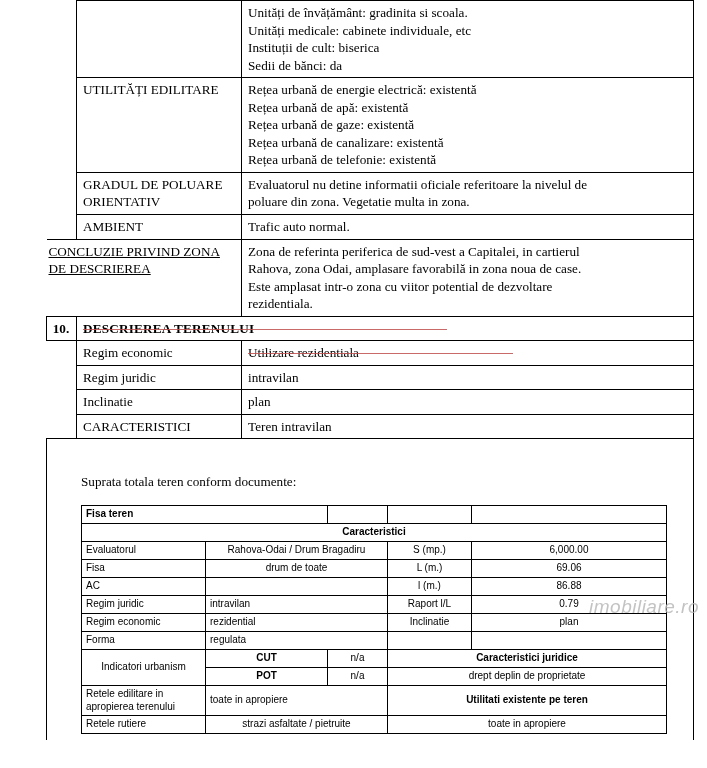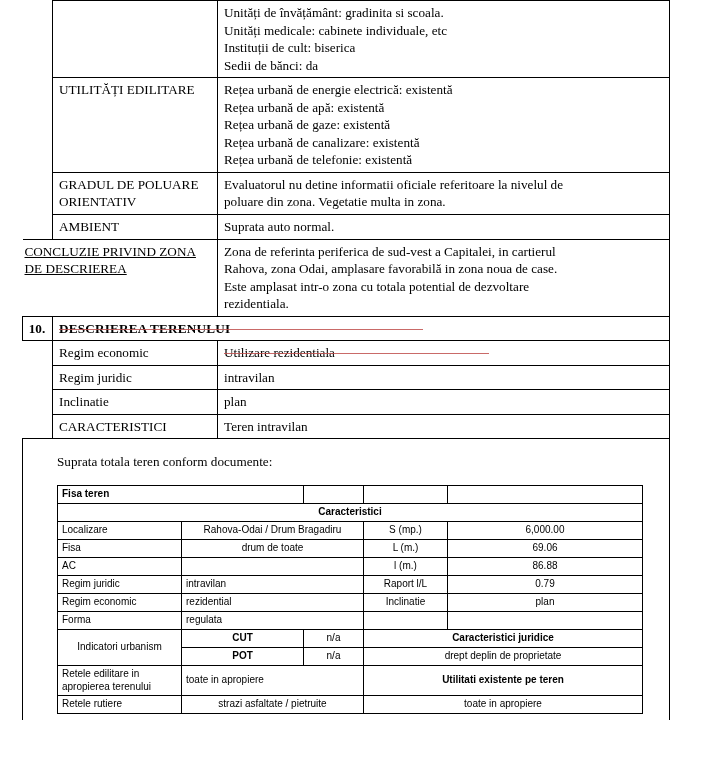--- a/index.html
+++ b/index.html
@@ -1,21 +1,21 @@
 <!DOCTYPE html>
 <html><head>
 <meta charset="utf-8">
 <style>
   html,body{margin:0;padding:0;background:#ffffff;}
   body{
     width:707px;height:768px;overflow:hidden;
     font-family:"Liberation Serif", serif;
     color:#000;
   }
-  .page{position:relative;width:707px;height:624px;box-sizing:border-box;}
+  .page{position:relative;width:707px;height:624px;box-sizing:border-box;padding-left:24px;}
 
   
   table.doc{
     border-collapse:collapse;
     width:648px;
     margin-left:22px;
     table-layout:fixed;
   }
   table.doc td{
     border:1px solid #000;
@@ -31,21 +31,21 @@
   .bold{font-weight:bold;}
   .sect-title{font-weight:bold;letter-spacing:.2px;padding-left:8px;}
   .redline{position:relative;}
   .redline:after{
     content:"";position:absolute;left:6px;right:40%;
     top:50%;height:1px;background:#c0504d;opacity:.85;
   }
   .line{display:block;}
 
   
-  .inner-wrap{padding:14px 0 6px 34px;}
+  .inner-wrap{padding:14px 0 6px 34px;margin-top:20px;}
   .inner-note{font-size:13.2px;margin-bottom:14px;}
   table.fisa{
     border-collapse:collapse;
     width:585px;
     table-layout:fixed;
     font-family:"Liberation Sans", sans-serif;
   }
   table.fisa td{
     border:1px solid #000;
     font-size:10px;
@@ -112,32 +112,32 @@
         </td>
         <td>
           <span class="line">Evaluatorul nu detine informatii oficiale referitoare la nivelul de</span>
           <span class="line">poluare din zona. Vegetatie multa in zona.</span>
         </td>
       </tr>
 
       <tr>
         <td style="border-left:none;border-bottom:none;border-top:none;"></td>
         <td class="lbl">AMBIENT</td>
-        <td>Suprata auto normal.</td>
+        <td>Trafic auto normal.</td>
       </tr>
 
       <tr>
         <td colspan="2" style="border-left:none;padding-left:2px;text-decoration:underline;">
           <span class="line">CONCLUZIE  PRIVIND ZONA</span>
           <span class="line">DE DESCRIEREA</span>
         </td>
         <td>
           <span class="line">Zona de referinta periferica de sud-vest a Capitalei, in cartierul</span>
           <span class="line">Rahova, zona Odai, amplasare favorabilă in zona noua de case.</span>
-          <span class="line">Este amplasat intr-o zona cu totala potential de dezvoltare</span>
+          <span class="line">Este amplasat intr-o zona cu viitor potential de dezvoltare</span>
           <span class="line">rezidentiala.</span>
         </td>
       </tr>
 
       <tr>
         <td class="bold" style="padding-left:4px;text-align:center;">10.</td>
         <td colspan="2" class="sect-title redline">DESCRIEREA TERENULUI</td>
       </tr>
 
       <tr>
@@ -179,21 +179,21 @@
                   <td colspan="2" class="fisa-title">Fisa teren</td>
                   <td></td>
                   <td></td>
                   <td></td>
                 </tr>
                 <tr>
                   <td colspan="5" class="c b">Caracteristici</td>
                 </tr>
 
                 <tr>
-                  <td>Localizare</td>
+                  <td>Evaluatorul</td>
                   <td colspan="2" class="c">Rahova-Odai / Drum Bragadiru</td>
                   <td class="c">S (mp.)</td>
                   <td class="c">6,000.00</td>
                 </tr>
                 <tr>
                   <td>Fisa</td>
                   <td colspan="2" class="c">drum de toate</td>
                   <td class="c">L (m.)</td>
                   <td class="c">69.06</td>
                 </tr>
@@ -246,14 +246,17 @@
                 </tr>
               </tbody>
             </table>
           </div>
         </td>
       </tr>
 
     </tbody>
   </table>
 
+  <div class="watermark">
+    <span>imobiliare.ro</span>
+  </div>
 
 </div>
 
 </body></html>

